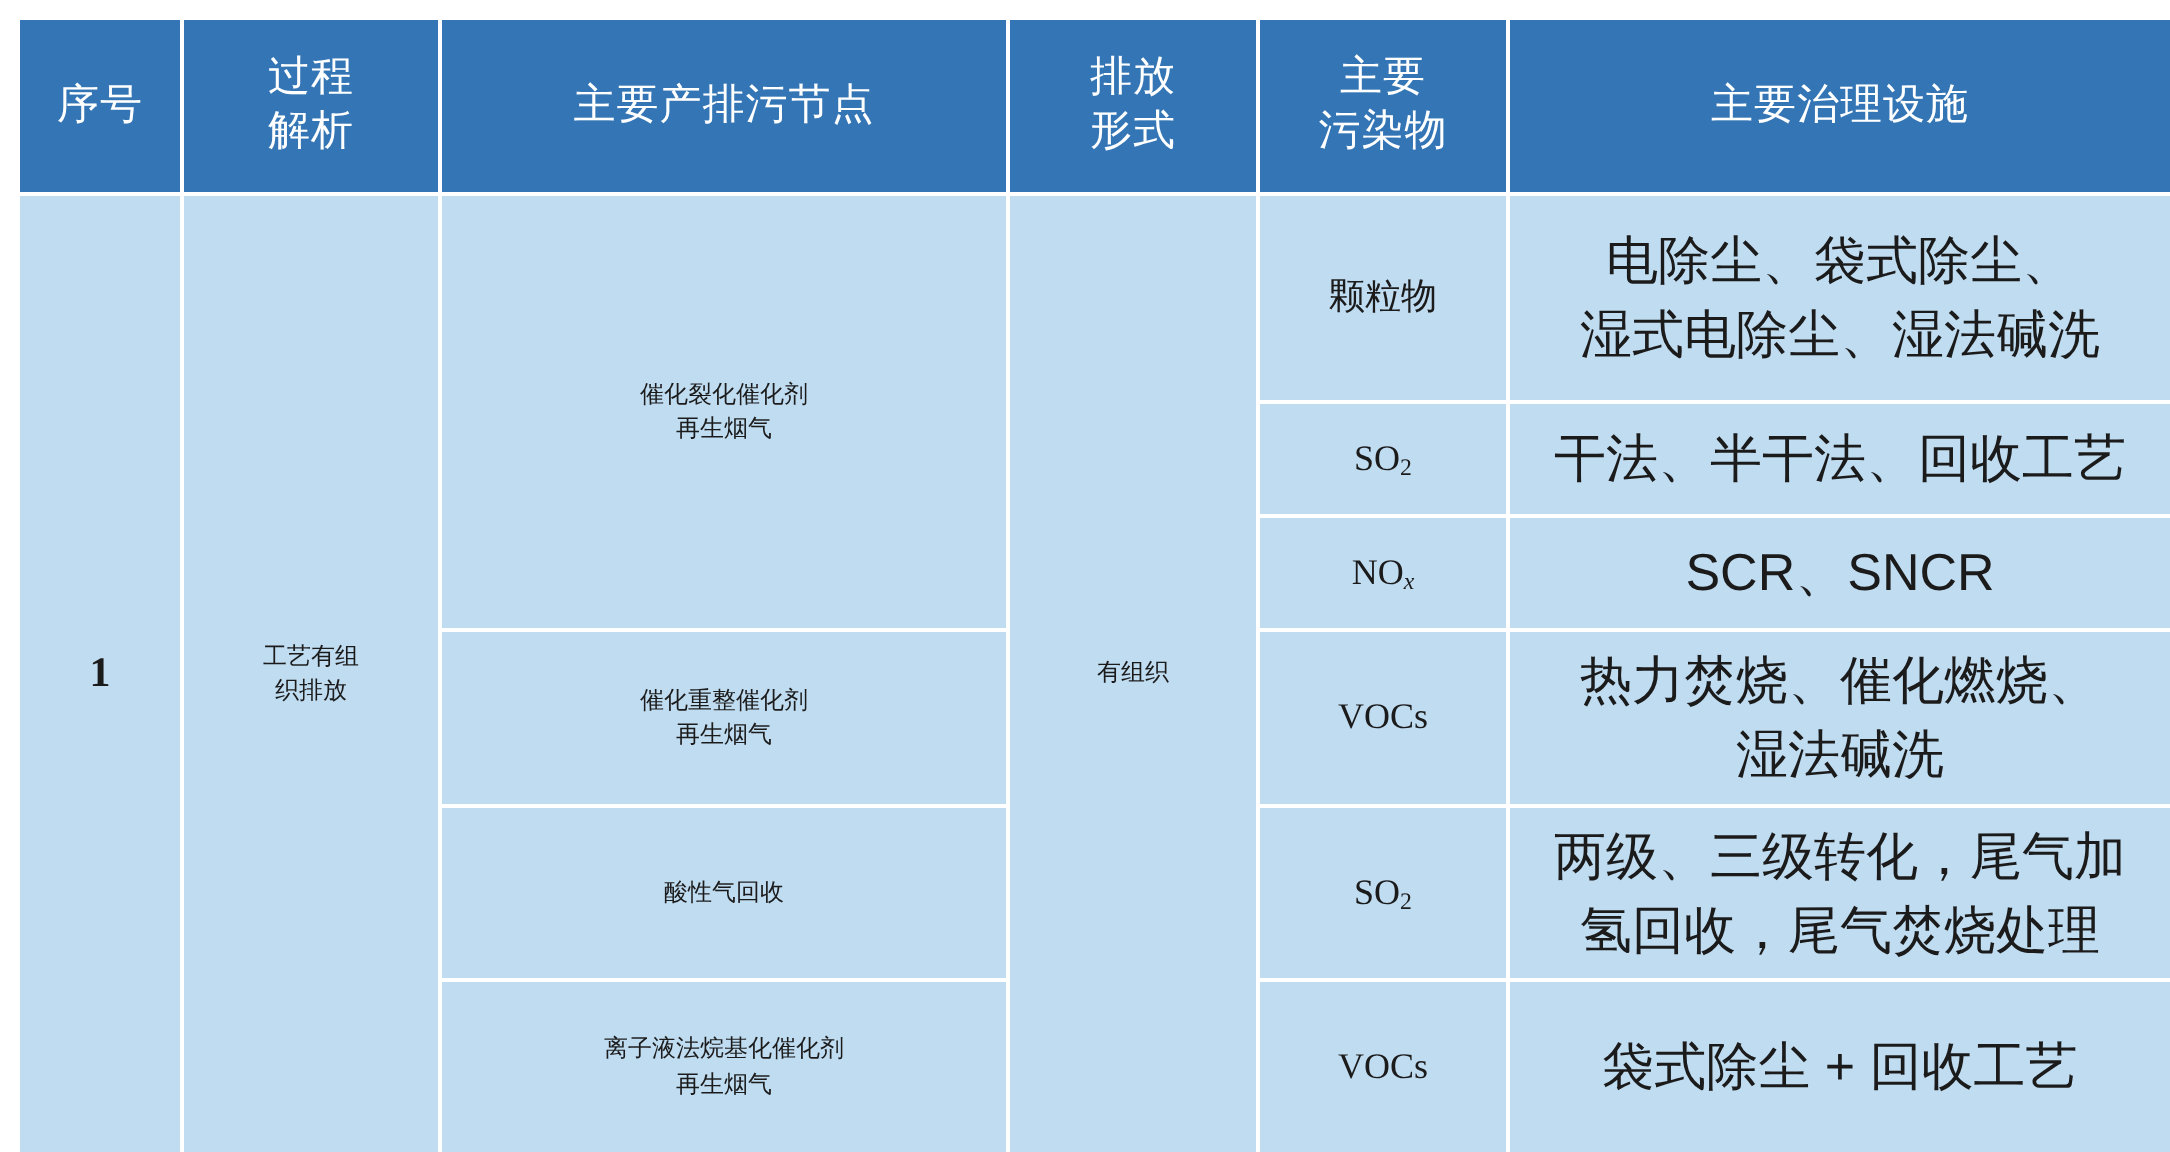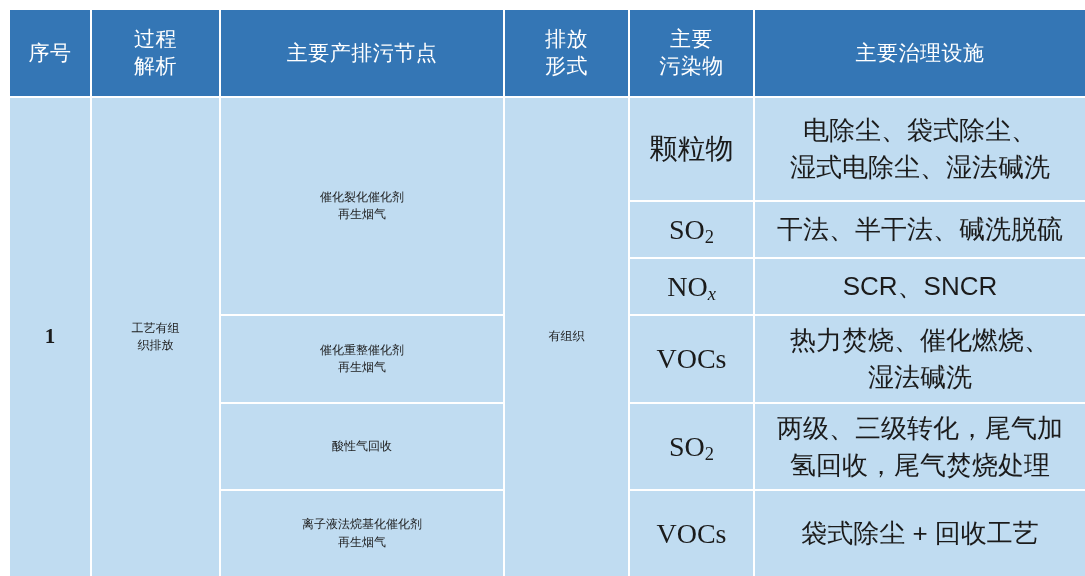--- a/index.html
+++ b/index.html
@@ -65,21 +65,21 @@
 
   
   td.cell-serial {
     font-family: "Liberation Serif", serif;
     font-weight: bold;
     font-size: 21px;
   }
   
   td.cell-pollutant {
     font-family: "Liberation Serif", serif;
-    font-size: 28px;
+    font-size: 18px;
   }
   td.cell-treatment {
     font-family: "Liberation Sans", sans-serif;
     font-size: 26px;
   }
   td.cell-pollutant sub {
     font-size: 0.66em;
     vertical-align: -0.22em;
     line-height: 0;
   }
@@ -145,21 +145,21 @@
           <span class="ln">电除尘、袋式除尘、</span>
           <span class="ln">湿式电除尘、湿法碱洗</span>
         </td>
       </tr>
 
       <tr style="height:55px">
         <td class="cell-pollutant">
           <span>SO</span><sub>2</sub>
         </td>
         <td class="cell-treatment">
-          <span class="ln">干法、半干法、碱洗脱硫</span>
+          <span class="ln">干法、半干法、回收工艺</span>
         </td>
       </tr>
 
       <tr style="height:55px">
         <td class="cell-pollutant">
           <span>NO</span><sub class="ital">x</sub>
         </td>
         <td class="cell-treatment">
           <span class="ln">SCR、SNCR</span>
         </td>

